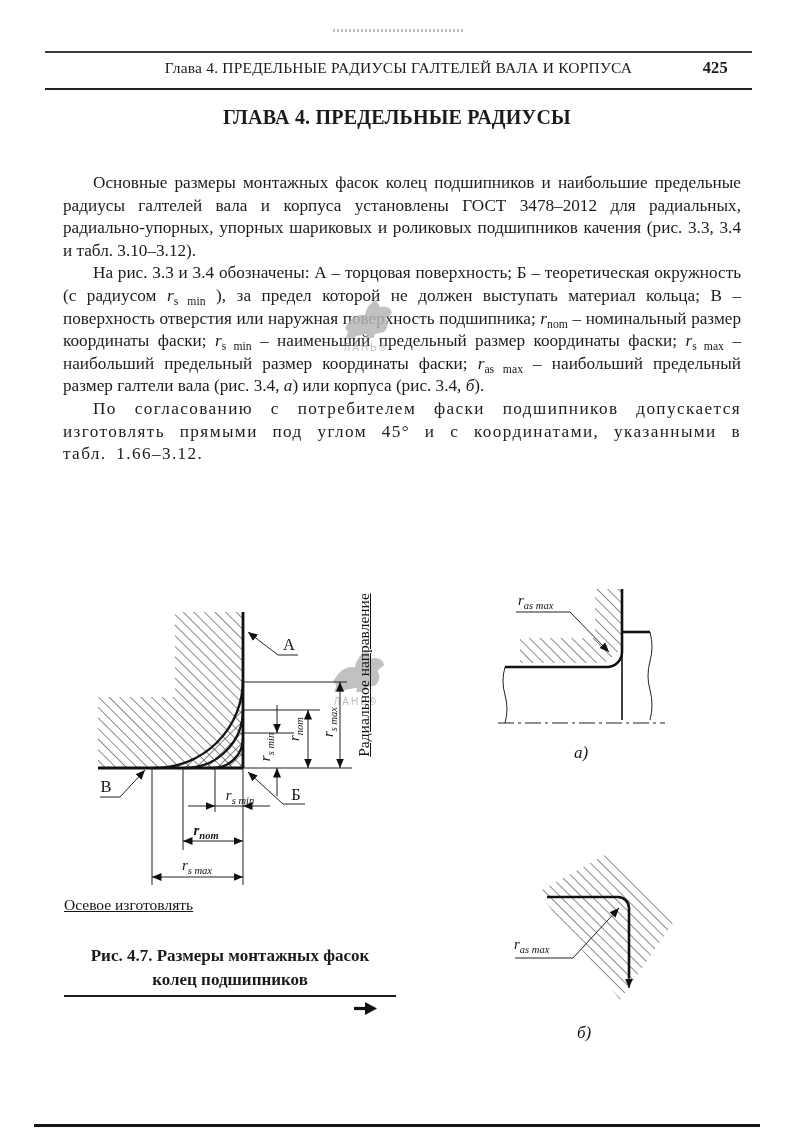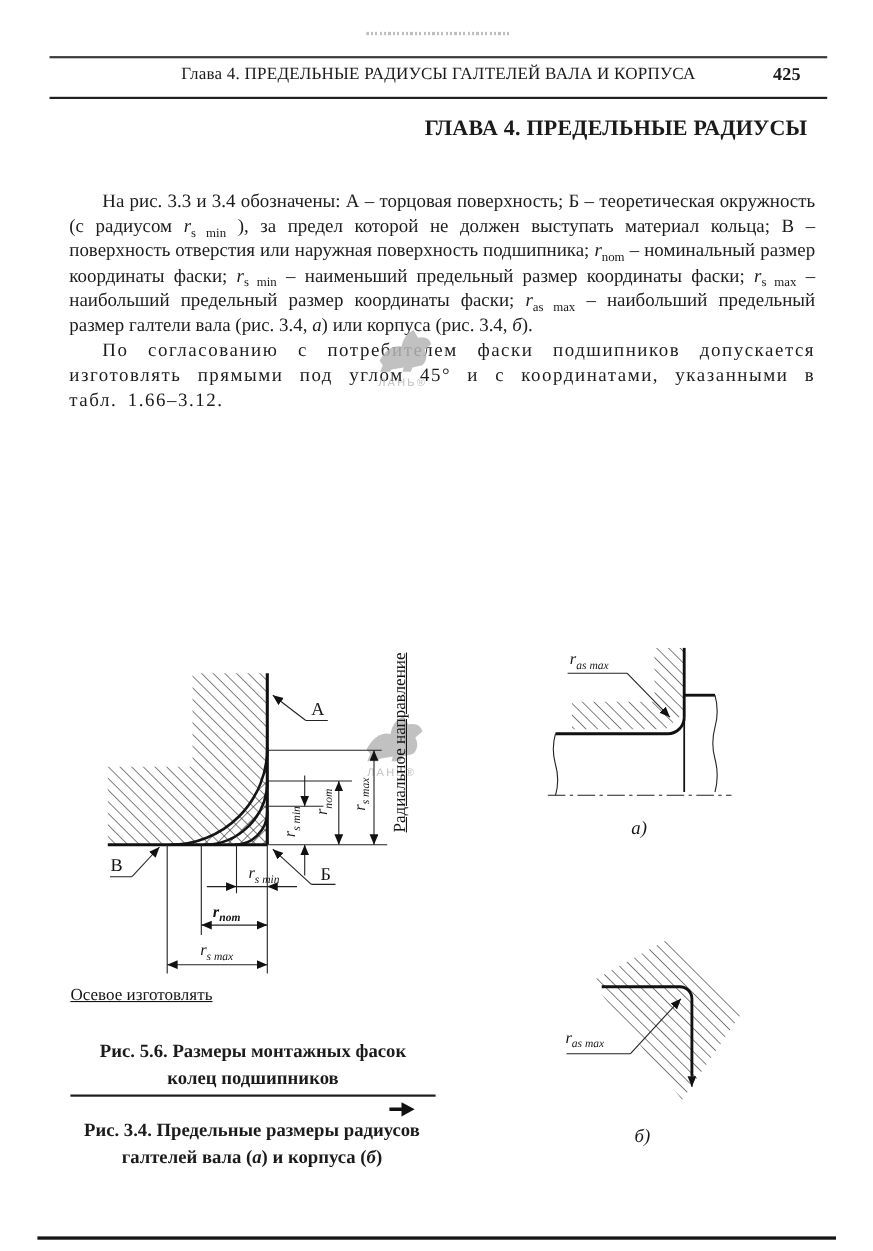--- a/index.html
+++ b/index.html
@@ -11,21 +11,21 @@
   #rule-top{left:45px;top:51px;width:707px;height:1.6px;background:#3a3a3a;}
   #rule-head{left:45px;top:88px;width:707px;height:2.4px;background:#202020;}
   #rule-bottom{left:34px;top:1124px;width:726px;height:3.2px;background:#141414;}
   #microprint{position:absolute;left:333px;top:29px;width:132px;height:3px;opacity:.55;
      background:repeating-linear-gradient(90deg,#8a8a8a 0 2px,transparent 2px 4px);}
   #running-head{position:absolute;left:45px;top:59px;width:707px;text-align:center;
      font-size:15.5px;letter-spacing:.2px;}
   #page-number{position:absolute;right:24px;top:-1px;font-weight:bold;font-size:16.5px;}
 
   
-  #chapter-title{position:absolute;left:60px;top:104px;width:674px;text-align:right;
+  #chapter-title{position:absolute;left:60px;top:104px;width:674px;text-align:center;
      font-weight:bold;font-size:20px;line-height:26px;letter-spacing:.2px;}
   #body-text{position:absolute;left:63px;top:172px;width:678px;
      font-size:17.2px;line-height:22.6px;text-align:justify;}
   #body-text p.para{margin:0;text-indent:30px;}
   #body-text p.spaced{letter-spacing:1.4px;word-spacing:4px;}
   sub{font-size:68%;line-height:0;}
 
   
   svg.fig{position:absolute;}
   .lbl{position:absolute;white-space:nowrap;font-size:16px;color:#141414;}
@@ -73,20 +73,21 @@
     <span>Глава 4. ПРЕДЕЛЬНЫЕ РАДИУСЫ ГАЛТЕЛЕЙ ВАЛА И КОРПУСА</span>
     <span id="page-number">425</span>
   </div>
   <div id="rule-head" class="rule"></div>
 
   <div id="chapter-title">
     <div>ГЛАВА 4. ПРЕДЕЛЬНЫЕ РАДИУСЫ</div>
   </div>
 
   <div id="body-text">
+      <p class="para">Основные размеры монтажных фасок колец подшипников и наибольшие предельные радиусы галтелей вала и корпуса установлены ГОСТ 3478–2012 для радиальных, радиально-упорных, упорных шариковых и роликовых подшипников качения (рис. 3.3, 3.4 и табл. 3.10–3.12).</p>
       <p class="para">На рис. 3.3 и 3.4 обозначены: А – торцовая поверхность; Б – теоретическая окружность (с радиусом <i>r</i><sub>s min</sub> ), за предел которой не должен выступать материал кольца; В – поверхность отверстия или наружная поверхность подшипника; <i>r</i><sub>nom</sub> – номинальный размер координаты фаски; <i>r</i><sub>s min</sub> – наименьший предельный размер координаты фаски; <i>r</i><sub>s max</sub> – наибольший предельный размер координаты фаски; <i>r</i><sub>as max</sub> – наибольший предельный размер галтели вала (рис. 3.4, <i>а</i>) или корпуса (рис. 3.4, <i>б</i>).</p>
       <p class="para spaced">По согласованию с потребителем фаски подшипников допускается изготовлять прямыми под углом 45° и с координатами, указанными в табл. 1.66–3.12.</p>
     </div>
 
   <div class="wm" style="left:328px;top:288px;width:76px;">
     <svg width="58" height="50" viewBox="0 0 58 50">
       <path d="M8,40 q8,-15 20,-13 q2,-11 11,-15 l4,7 q10,-2 12,6 l-6,5 q4,8 -2,14 l-9,2 -4,10 -6,-2 2,-8 -11,2 -6,8 -6,-2 4,-10 z" fill="#b7b7b7"></path>
     </svg>
     <div class="wm-txt">ЛАНЬ®</div>
   </div>
@@ -171,29 +172,25 @@
     <polygon points="145,5 215,70 160,150 78,42" fill="url(#hA)"></polygon>
     <path d="M87,47 H158 A11,11 0 0 1 169,58 V128" fill="none" stroke="#111" stroke-width="2.6"></path>
     <line x1="169" y1="126" x2="169" y2="138" stroke="#111" stroke-width="1.4" marker-end="url(#ar)"></line>
     <line x1="55" y1="108" x2="113" y2="108" stroke="#222" stroke-width="1"></line>
     <line x1="113" y1="108" x2="159" y2="58" stroke="#222" stroke-width="1" marker-end="url(#ar)"></line>
   </svg>
   <div class="lbl dim" style="left:514px;top:936px;"><i>r</i><sub>as max</sub></div>
   <div class="lbl sub-italic ctr" style="left:584px;top:1033px;"><i>б</i>)</div>
 
   <div class="caption" style="left:62px;top:944px;width:336px;">
-    <div>Рис. 5.6. Размеры монтажных фасок</div>
+    <div>Рис. 4.7. Размеры монтажных фасок</div>
     <div>колец подшипников</div>
   </div>
 
   <div id="fig-sep"></div>
   <svg id="sep-arrow" width="27" height="15">
     <path d="M2,7.5 H17" stroke="#111" stroke-width="3.2" fill="none"></path>
     <path d="M13,1 L25,7.5 L13,14 z" fill="#111"></path>
   </svg>
 
-  <div class="caption" style="left:56px;top:1016px;width:346px;">
-    <div>Рис. 3.4. Предельные размеры радиусов</div>
-    <div>галтелей вала (<i>а</i>) и корпуса (<i>б</i>)</div>
-  </div>
 
   <div id="rule-bottom" class="rule"></div>
 </div>
 
 </body></html>

